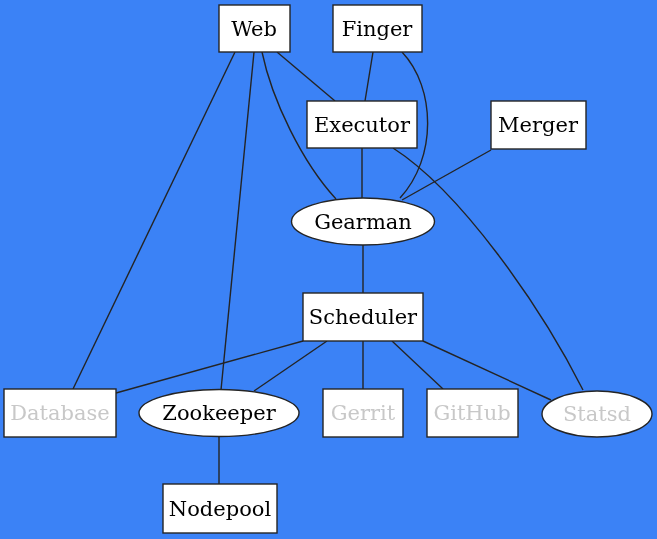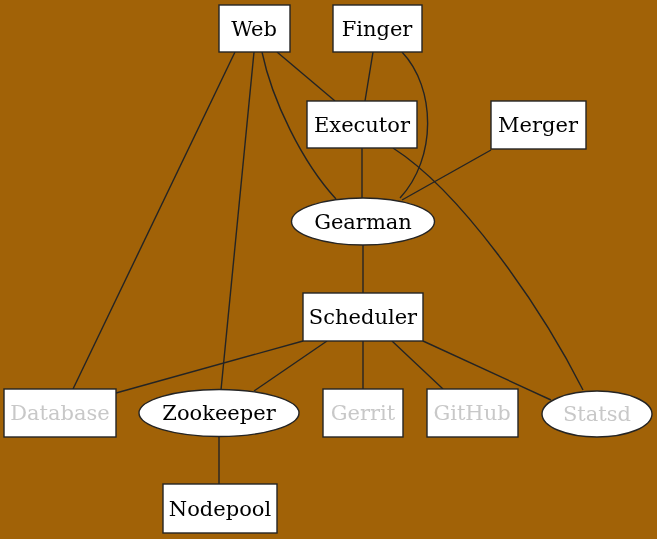--- a/index.html
+++ b/index.html
@@ -4,21 +4,21 @@
 <style>
   html, body {
     margin: 0;
     padding: 0;
     background: #ffffff;
   }
   .stage {
     position: relative;
     width: 657px;
     height: 539px;
-    background: #a16207;
+    background: #3b82f6;
     overflow: hidden;
   }
   svg { display: block; }
   .edge {
     fill: none;
     stroke: #242424;
     stroke-width: 1.4;
   }
   .node-shape {
     fill: #ffffff;

